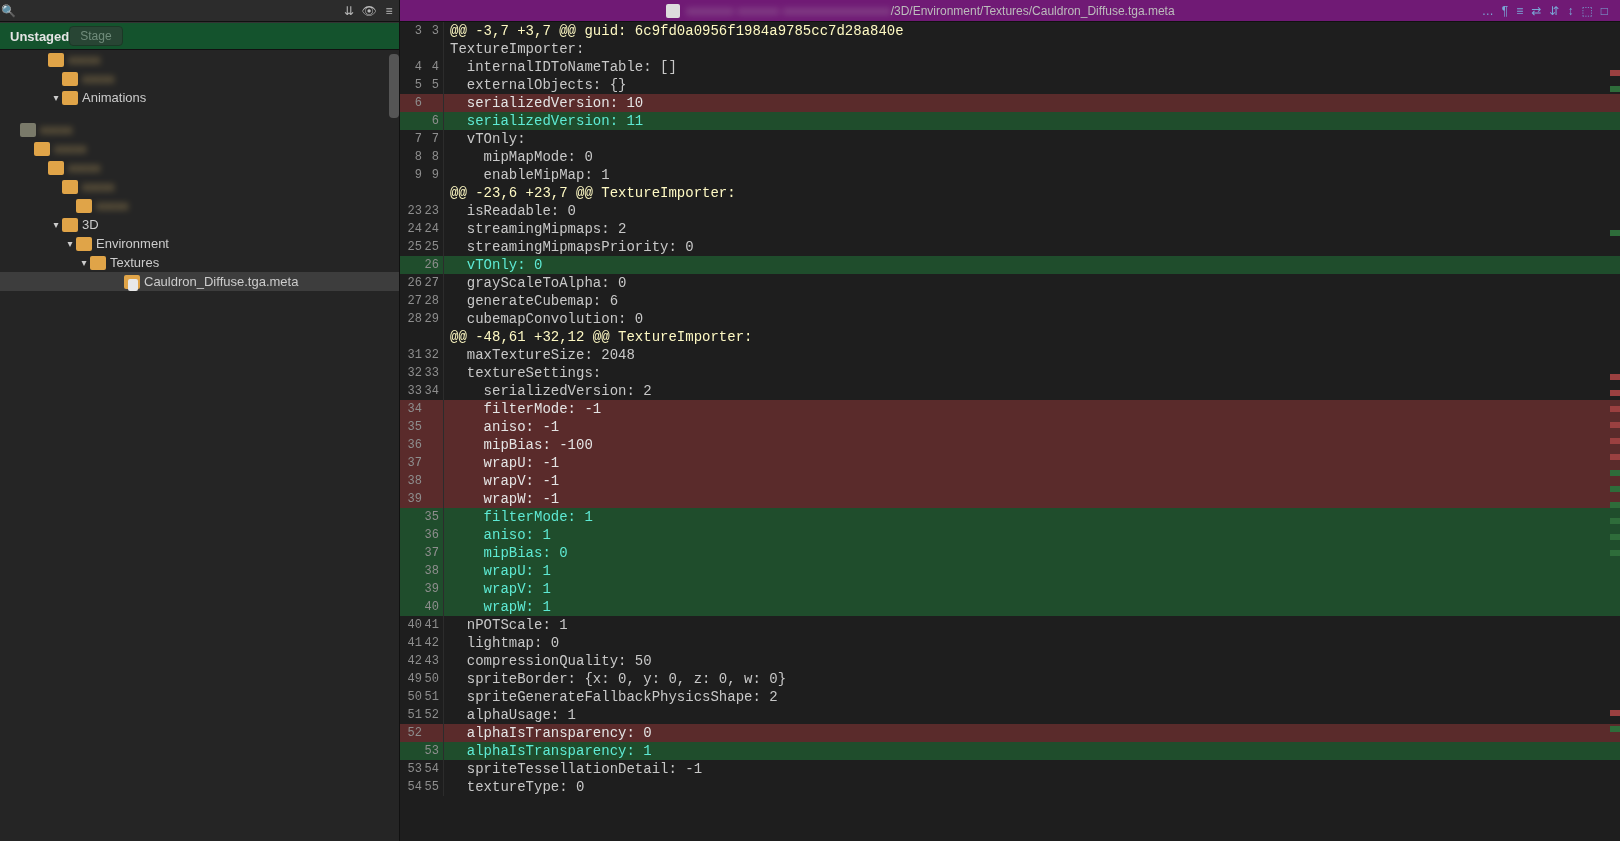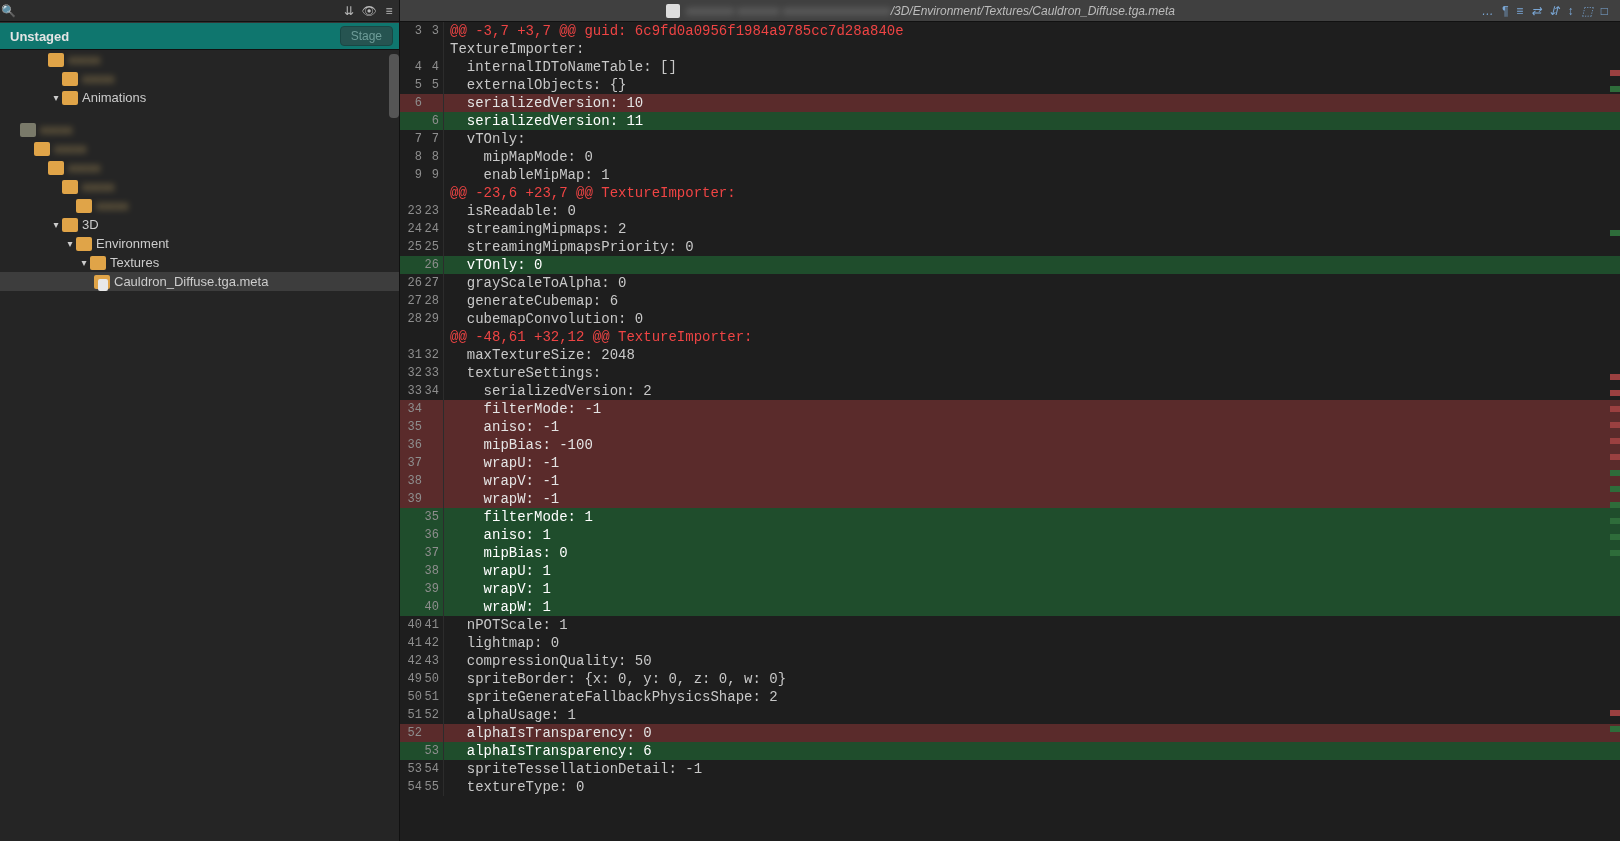--- a/index.html
+++ b/index.html
@@ -32,26 +32,25 @@
   flex: 1;
   background: transparent;
   border: none;
   outline: none;
   color: #eee;
   font-size: 12px;
   padding: 2px 4px;
 }
 .search-row .ricon { width: 20px; text-align: center; color: #bbb; font-size: 12px; cursor: pointer; }
 .section-header {
-  background: #0f766e;
+  background: #14532d;
   border-top: 1px solid #333;
   border-bottom: 1px solid #111;
   display: flex;
   align-items: center;
-  justify-content: space-between;
   height: 28px;
   padding: 0 6px 0 10px;
 }
 .section-header .label { color: #e4e4e4; font-weight: 600; }
 .stage-btn {
   background: #3a3a3a;
   border: 1px solid #222;
   border-radius: 4px;
   color: #bbb;
   font-size: 12px;
@@ -85,52 +84,51 @@
   right: 0; top: 40px;
   width: 10px; height: 78px;
   background: #555;
   border-radius: 4px;
 }
 .staged-tree { flex: 1; position: relative; }
 
 .main { flex: 1; display: flex; flex-direction: column; background:#1e1e1e; }
 .top-tabs {
   height: 22px;
-  background: #404040;
+  background: #701a75;
   display: flex;
   align-items: center;
   padding: 0 6px;
   border-bottom: 1px solid #111;
   color: #bcbcbc;
   font-size: 12px;
-  font-style: italic;
 }
 .top-tabs .tab-icon { width:14px;height:14px;background:#ddd;margin-right:6px;border-radius:2px;margin-left: 260px}
 .top-tabs .right-icons { margin-left: auto; display:flex; gap:8px; padding-right:6px; }
 .top-tabs .right-icons span { color:#7aa7d6; font-size:12px; cursor:pointer; }
 
 .diff-area {
   flex: 1;
   overflow: hidden;
   display: flex;
   font-family: "Consolas","Courier New",monospace;
   font-size: 14px;
   line-height: 18px;
   position: relative;
 }
 .drow { display:flex; height:18px; }
 .drow .g { width:22px; text-align:right; color:#8e8e8e; font-size:12px; }
 .drow .g2 { width:22px; text-align:right; color:#8e8e8e; font-size:12px; margin-right:6px; border-right:1px solid #2c2c2c; padding-right:4px; }
 .drow .ln { flex:1; white-space:pre; }
-.drow.hunk .ln { color:#ef4444; }
+.drow.hunk .ln { color:#fef9c3; }
 .drow.del  { background:#5a2b2b; }
 .drow.del .g, .drow.del .g2 { background:transparent; }
 .drow.del .ln { color:#e4e4e4; }
 .drow.add  { background:#1f4d2c; }
-.drow.add .ln { color:#ffffff; }
+.drow.add .ln { color:#5eead4; }
 
 .diff-scrollbar {
   position:absolute; right:0; top:0; width:10px; bottom:0;
 }
 .diff-scrollbar .m { position:absolute; left:0; width:10px; height:6px; }
 .diff-scrollbar .m.r { background:#9a4040; }
 .diff-scrollbar .m.g { background:#2e6c3a; }
 </style>
 </head>
 <body>
@@ -201,21 +199,21 @@
       <div class="row" style="padding-left: 64px;">
         <span class="chev">▾</span>
         <span class="fold folder-yellow"></span>
         <span>Environment</span>
       </div>
       <div class="row" style="padding-left: 78px;">
         <span class="chev">▾</span>
         <span class="fold folder-yellow"></span>
         <span>Textures</span>
       </div>
-      <div class="row sel" style="padding-left: 82px;">
+      <div class="row sel" style="padding-left: 112px;">
         <span class="chev"></span>
         <span class="fold file-yellow" style="position: relative;">
           <span class="fold file-white" style="width: 10px; height: 12px; position: absolute; right: -2px; bottom: -2px;"></span>
         </span>
         <span>Cauldron_Diffuse.tga.meta</span>
       </div>
     </div>
 </div>
 
 <div class="main">
@@ -432,21 +430,21 @@
           <div class="ln">  alphaUsage: 1</div>
         </div>
         <div class="drow del">
           <div class="g">52</div>
           <div class="g2"></div>
           <div class="ln">  alphaIsTransparency: 0</div>
         </div>
         <div class="drow add">
           <div class="g"></div>
           <div class="g2">53</div>
-          <div class="ln">  alphaIsTransparency: 6</div>
+          <div class="ln">  alphaIsTransparency: 1</div>
         </div>
         <div class="drow ">
           <div class="g">53</div>
           <div class="g2">54</div>
           <div class="ln">  spriteTessellationDetail: -1</div>
         </div>
         <div class="drow ">
           <div class="g">54</div>
           <div class="g2">55</div>
           <div class="ln">  textureType: 0</div>

